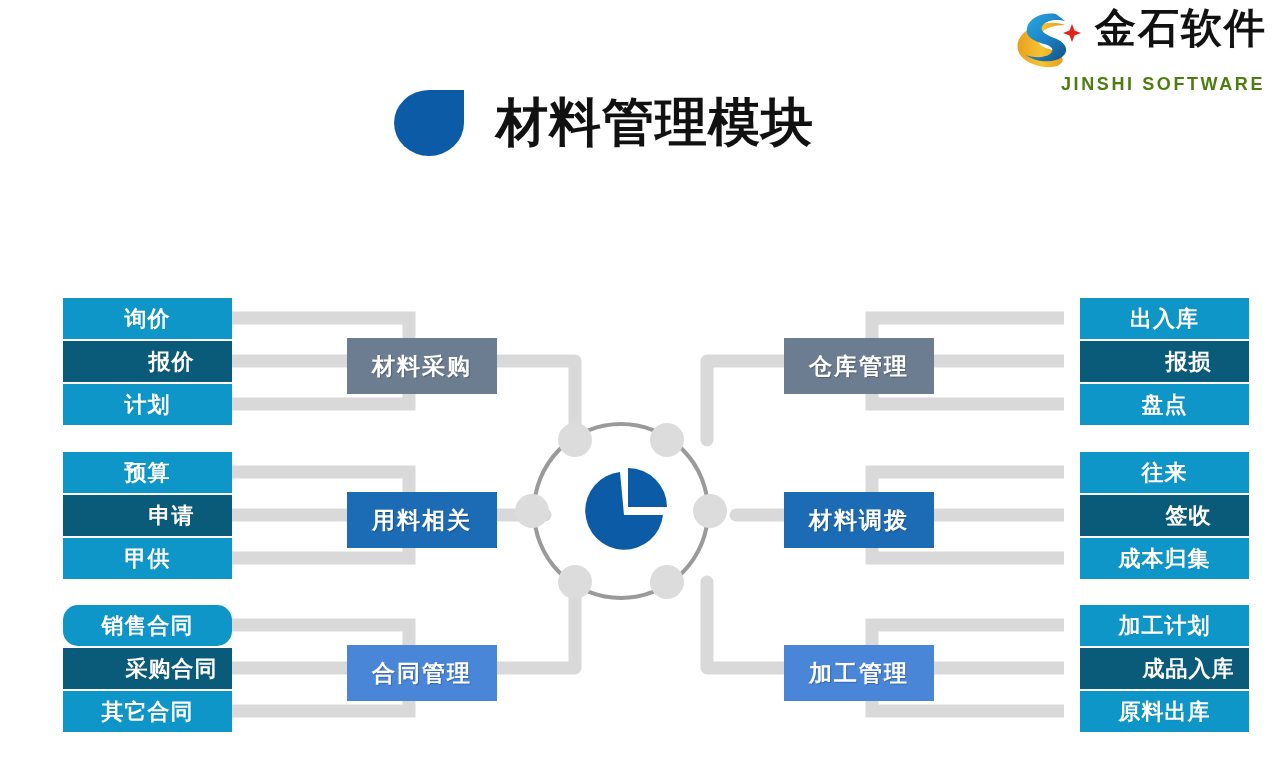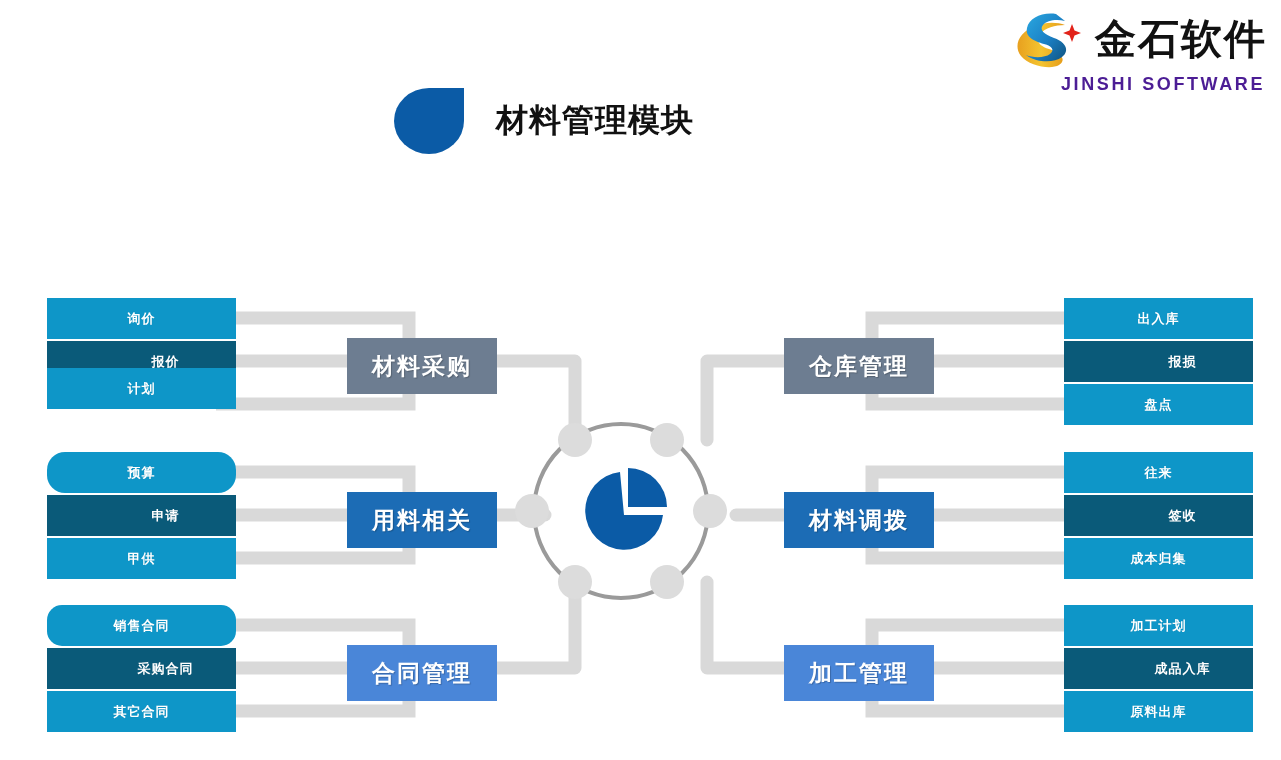--- a/index.html
+++ b/index.html
@@ -20,40 +20,40 @@
   #brand-logo {
     position: absolute;
     top: 8px;
     right: 14px;
     display: flex;
     flex-direction: column;
     align-items: flex-end;
   }
   #brand-row {
     display: flex;
-    align-items: center;
+    align-items: flex-start;
     gap: 10px;
   }
   .logo-mark {
     width: 76px;
     height: 62px;
     position: relative;
   }
   .brand-name {
     font-size: 41px;
     font-weight: bold;
     color: #111111;
     letter-spacing: 2px;
     line-height: 1;
     font-family: "DejaVu Sans", "Liberation Sans", sans-serif;
   }
   .brand-sub {
     font-size: 18px;
     font-weight: bold;
-    color: #4c1d95;
+    color: #4d7c0f;
     letter-spacing: 2.6px;
     margin-top: 4px;
     margin-right: 2px;
     font-family: "Liberation Sans", sans-serif;
   }
 
   
   #page-title-block {
     position: absolute;
     left: 394px;
@@ -62,21 +62,21 @@
     align-items: center;
   }
   .title-drop {
     width: 70px;
     height: 66px;
     background: #0b5ba6;
     border-radius: 50% 0 50% 50%;
   }
   .title-text {
     margin-left: 32px;
-    font-size: 32px;
+    font-size: 52px;
     font-weight: bold;
     color: #111111;
     letter-spacing: 1px;
     white-space: nowrap;
   }
 
   
   #diagram {
     position: absolute;
     left: 0;
@@ -97,25 +97,26 @@
     position: absolute;
     display: flex;
     align-items: center;
     justify-content: center;
     color: #ffffff;
     font-weight: bold;
     box-sizing: border-box;
     white-space: nowrap;
   }
   .leaf {
-    width: 189px;
+    width: 169px;
     height: 41px;
-    font-size: 13px;
+    font-size: 22px;
     letter-spacing: 1px;
     text-shadow: 0 0 1px rgba(0,0,0,.12);
+    margin-left: 16px;
   }
   .leaf.tone-a { background: #0e96c8; }
   .leaf.tone-b { background: #0a5a79; padding-left: 48px; }
 
   .branch {
     width: 150px;
     height: 56px;
     font-size: 23px;
     letter-spacing: 2px;
     text-shadow: 1px 1px 1px rgba(0,0,0,.22);
@@ -230,24 +231,24 @@
     <span id="pie-icon">
       <svg width="86" height="86" viewBox="0 0 86 86" xmlns="http://www.w3.org/2000/svg">
         <path d="M39 4 A39 39 0 1 0 82 47 L43 47 Z" fill="#0b5ba6"></path>
         <path d="M47 0 A39 39 0 0 1 86 39 L47 39 Z" transform="translate(0,0)" fill="#0b5ba6"></path>
       </svg>
     </span>
   </div>
 
   <div class="node leaf tone-a" style="left:47px;  top:298px;">询价</div>
   <div class="node leaf tone-b" style="left:47px;  top:341px;">报价</div>
-  <div class="node leaf tone-a" style="left:47px;  top:368px;">计划</div>
+  <div class="node leaf tone-a" style="left:47px;  top:384px;">计划</div>
   <div class="node branch tone-gray" style="left:347px; top:338px;">材料采购</div>
 
-  <div class="node leaf tone-a" style="left:47px;  top:452px;border-radius:18px;">预算</div>
+  <div class="node leaf tone-a" style="left:47px;  top:452px;">预算</div>
   <div class="node leaf tone-b" style="left:47px;  top:495px;">申请</div>
   <div class="node leaf tone-a" style="left:47px;  top:538px;">甲供</div>
   <div class="node branch tone-blue" style="left:347px; top:492px;">用料相关</div>
 
   <div class="node leaf tone-a" style="left:47px;  top:605px;border-radius:15px;">销售合同</div>
   <div class="node leaf tone-b" style="left:47px;  top:648px;">采购合同</div>
   <div class="node leaf tone-a" style="left:47px;  top:691px;">其它合同</div>
   <div class="node branch tone-blue2" style="left:347px; top:645px;">合同管理</div>
 
   <div class="node leaf tone-a" style="left:1064px; top:298px;">出入库</div>

